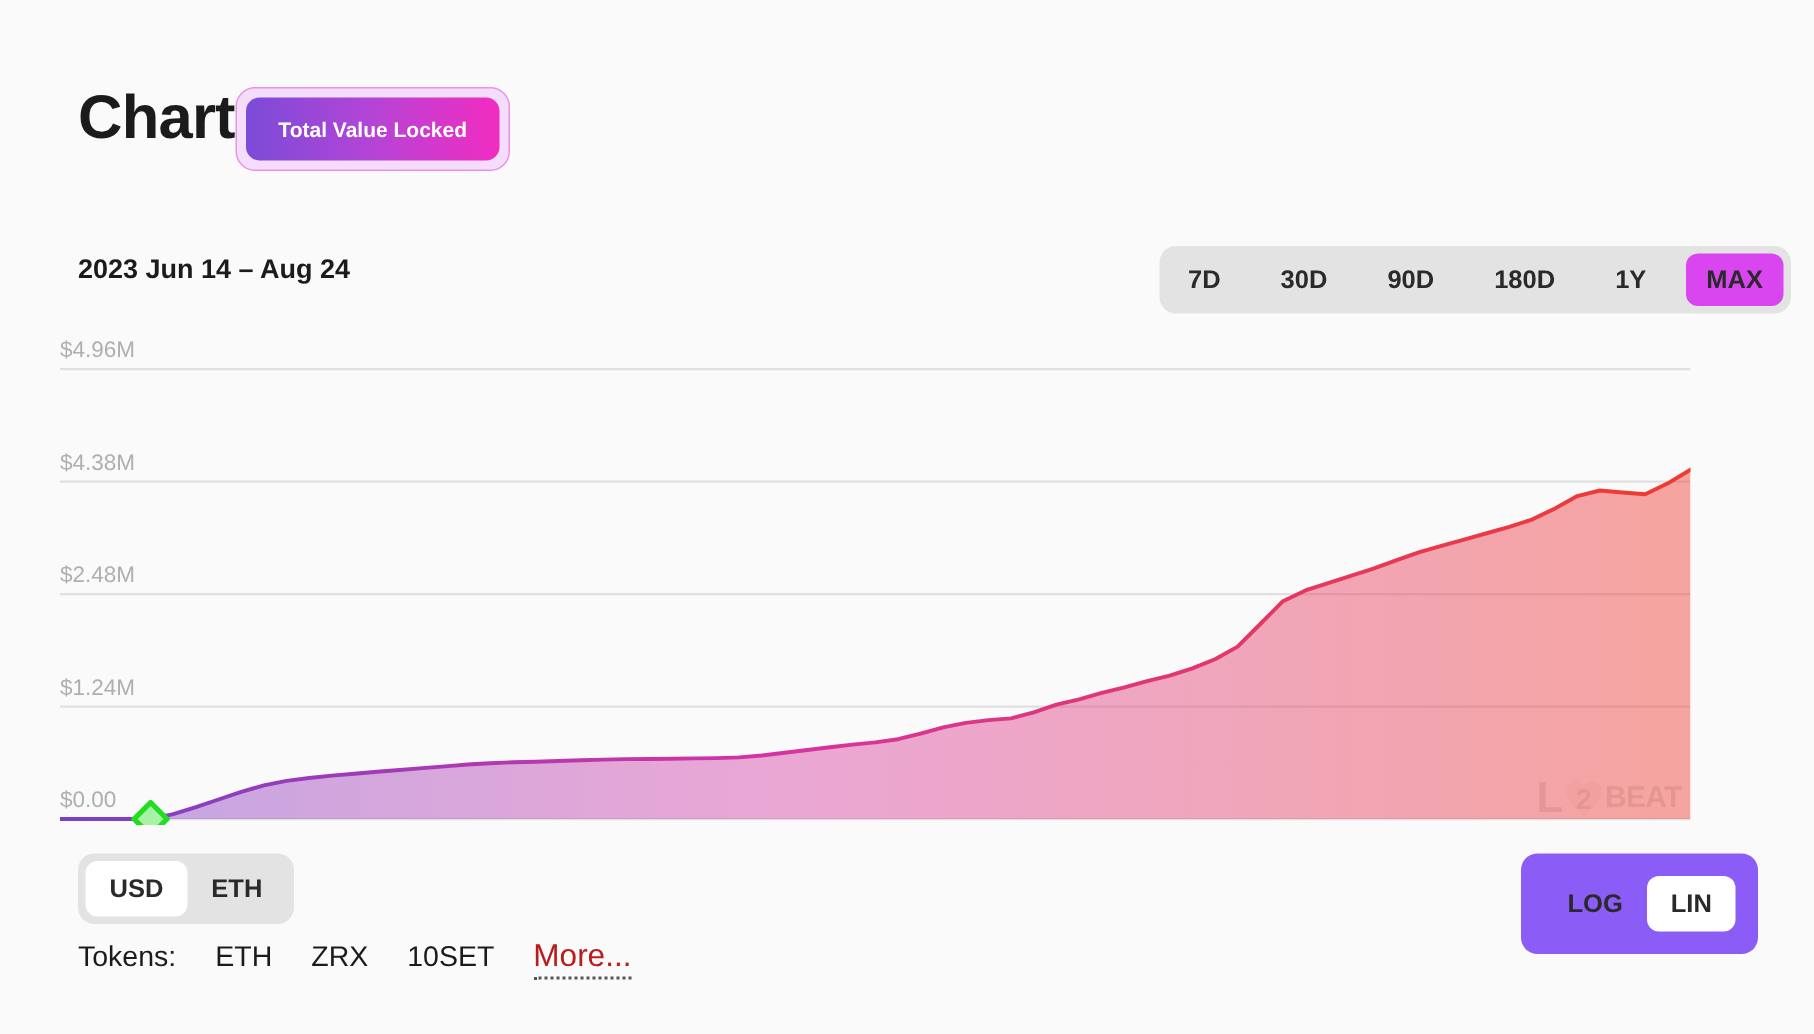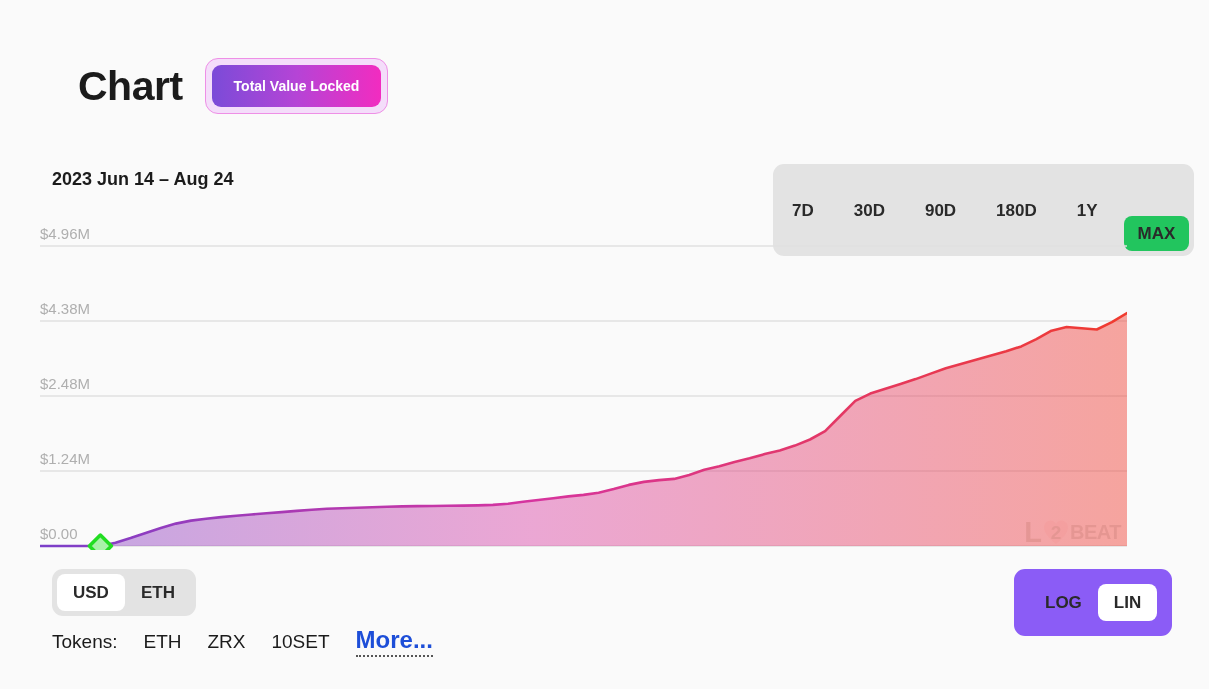--- a/index.html
+++ b/index.html
@@ -7,21 +7,21 @@
     width: 1209px; height: 689px;
     background: #FAFAFA;
     font-family: "Liberation Sans", sans-serif;
     overflow: hidden;
   }
   #page { position: relative; width: 1209px; height: 689px; }
 
   
   .header-row {
     position: absolute; left: 52px; top: 58px;
-    display: flex; align-items: center; gap: 22px; margin-left: 26px;
+    display: flex; align-items: flex-start; 
   }
   .page-title {
     font-size: 41px; font-weight: 700; color: #1B1B1B;
     letter-spacing: -0.5px; line-height: 1;
   }
   .tab-group {
     display: flex; align-items: center;
     background: #F4DDFA; border: 1px solid #EE8FE6;
     border-radius: 13px; padding: 6px;
   }
@@ -43,21 +43,21 @@
   .range-group {
     position: absolute; left: 773px; top: 164px;
     display: flex; align-items: center;
     background: #E3E3E3; border-radius: 11px; padding: 5px; gap: 12px;
   }
   .range-btn {
     font-size: 17px; font-weight: 700; line-height: 1;
     color: #2A2A2A; padding: 9px 14px; border-radius: 8px;
     cursor: pointer; white-space: nowrap;
   }
-  .range-btn.active { background: #22c55e; margin-top: 47px; }
+  .range-btn.active { background: #d946ef; }
 
   
   .chart-area {
     position: absolute; left: 40px; top: 225px;
     width: 1087px; height: 325px;
   }
   .chart-svg { position: absolute; left: 0; top: 0; }
   .y-label {
     position: absolute; left: 0;
     font-size: 15px; color: #AFAFAF; white-space: nowrap;
@@ -95,22 +95,22 @@
   }
   .toggle-btn.active { background: #FFFFFF; }
 
   .tokens-row {
     position: absolute; left: 52px; top: 626px;
     display: flex; align-items: baseline; gap: 26px;
   }
   .tokens-label { font-size: 19px; color: #1B1B1B; }
   .token-item { font-size: 19px; color: #1B1B1B; cursor: pointer; }
   .token-more {
-    font-size: 24px; color: #1d4ed8; cursor: pointer;
-    border-bottom: 2px dotted #555; padding-bottom: 1px; font-weight: bold;
+    font-size: 21px; color: #b91c1c; cursor: pointer;
+    border-bottom: 2px dotted #555; padding-bottom: 1px;
   }
 </style>
 </head>
 <body>
 
 <div id="page">
 
   <div class="header-row">
     <div class="page-title">Chart</div>
     <div class="tab-group">

